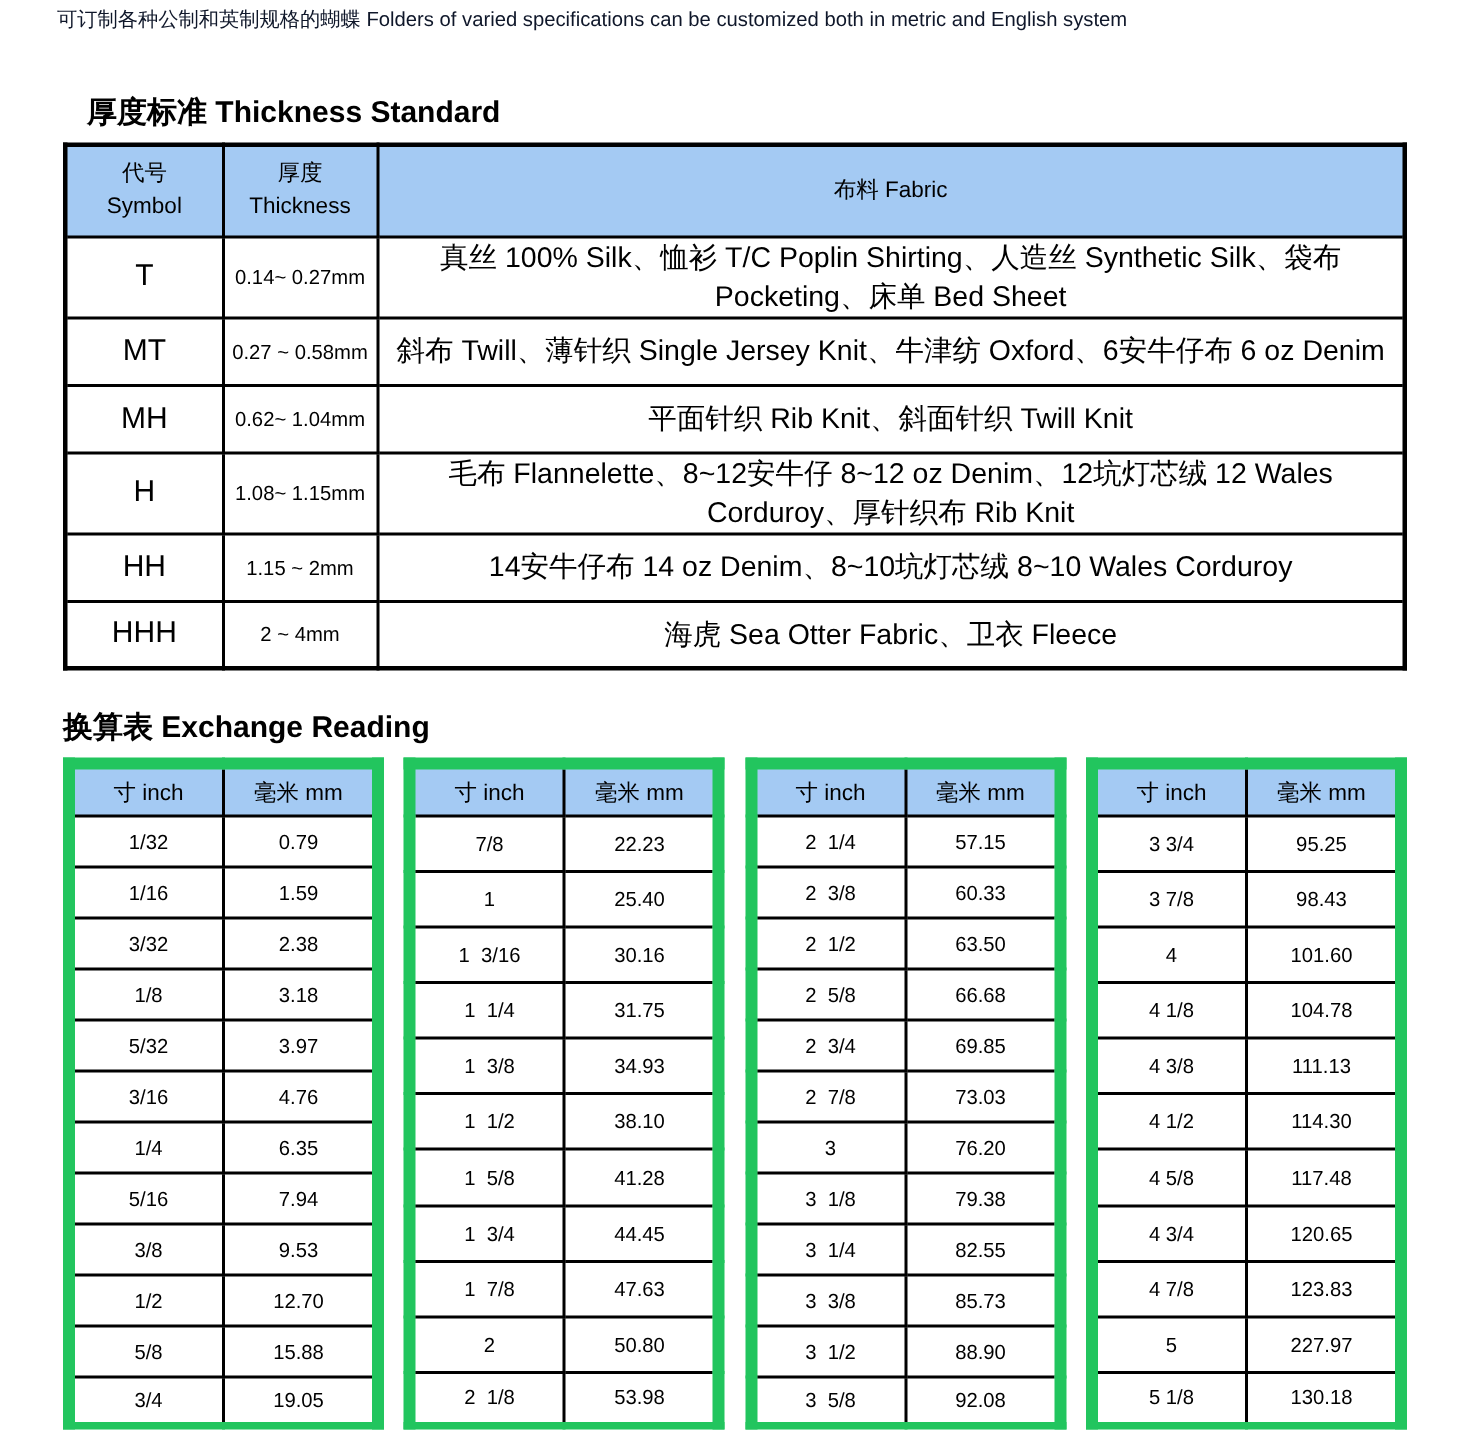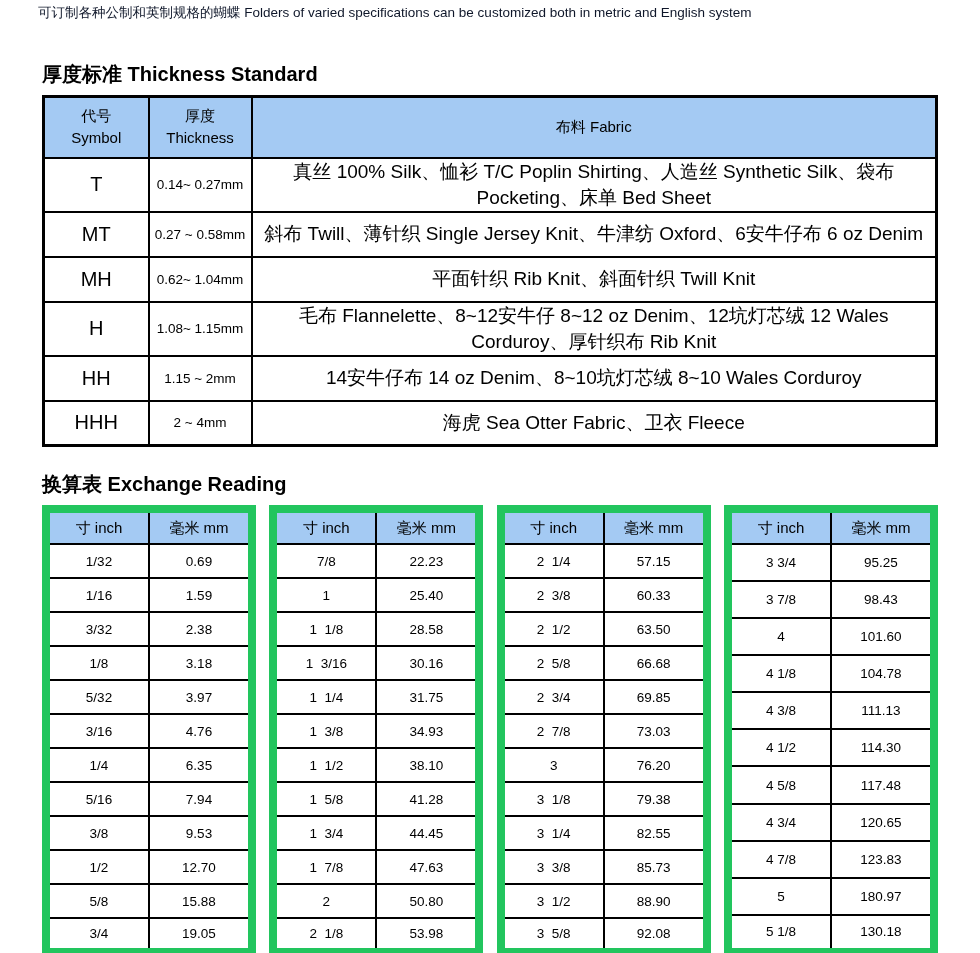--- a/index.html
+++ b/index.html
@@ -15,21 +15,21 @@
 
   .top-note {
     position: absolute; top: 4px; left: 38px;
     font-size: 13.5px; color: #0f172a; white-space: nowrap;
   }
 
   .sec-title {
     position: absolute; left: 42px;
     font-size: 20px; font-weight: bold; white-space: nowrap;
   }
-  .sec-title.t1 { top: 61px; }
+  .sec-title.t1 { top: 61px; margin-left: 16px; }
   .sec-title.t2 { top: 471px; }
 
   table { border-collapse: collapse; table-layout: fixed; }
 
   
   .thick-table {
     position: absolute; top: 95px; left: 42px;
     width: 896px;
     border: 3px solid #000;
   }
@@ -134,21 +134,21 @@
       <thead>
         <tr>
           <th>寸 inch</th>
           <th>毫米 mm</th>
         </tr>
       </thead>
       <tbody>
 
           <tr>
             <td class="inch-cell">1/32</td>
-            <td>0.69</td>
+            <td>0.79</td>
           </tr>
 
           <tr>
             <td class="inch-cell">1/16</td>
             <td>1.59</td>
           </tr>
 
           <tr>
             <td class="inch-cell">3/32</td>
             <td>2.38</td>
@@ -213,24 +213,20 @@
           <tr>
             <td class="inch-cell">7/8</td>
             <td>22.23</td>
           </tr>
 
           <tr>
             <td class="inch-cell">1</td>
             <td>25.40</td>
           </tr>
 
-          <tr>
-            <td class="inch-cell">1  1/8</td>
-            <td>28.58</td>
-          </tr>
 
           <tr>
             <td class="inch-cell">1  3/16</td>
             <td>30.16</td>
           </tr>
 
           <tr>
             <td class="inch-cell">1  1/4</td>
             <td>31.75</td>
           </tr>
@@ -393,21 +389,21 @@
             <td>120.65</td>
           </tr>
 
           <tr>
             <td class="inch-cell">4 7/8</td>
             <td>123.83</td>
           </tr>
 
           <tr>
             <td class="inch-cell">5</td>
-            <td>180.97</td>
+            <td>227.97</td>
           </tr>
 
           <tr>
             <td class="inch-cell">5 1/8</td>
             <td>130.18</td>
           </tr>
         </tbody>
     </table>
 
   </div>

